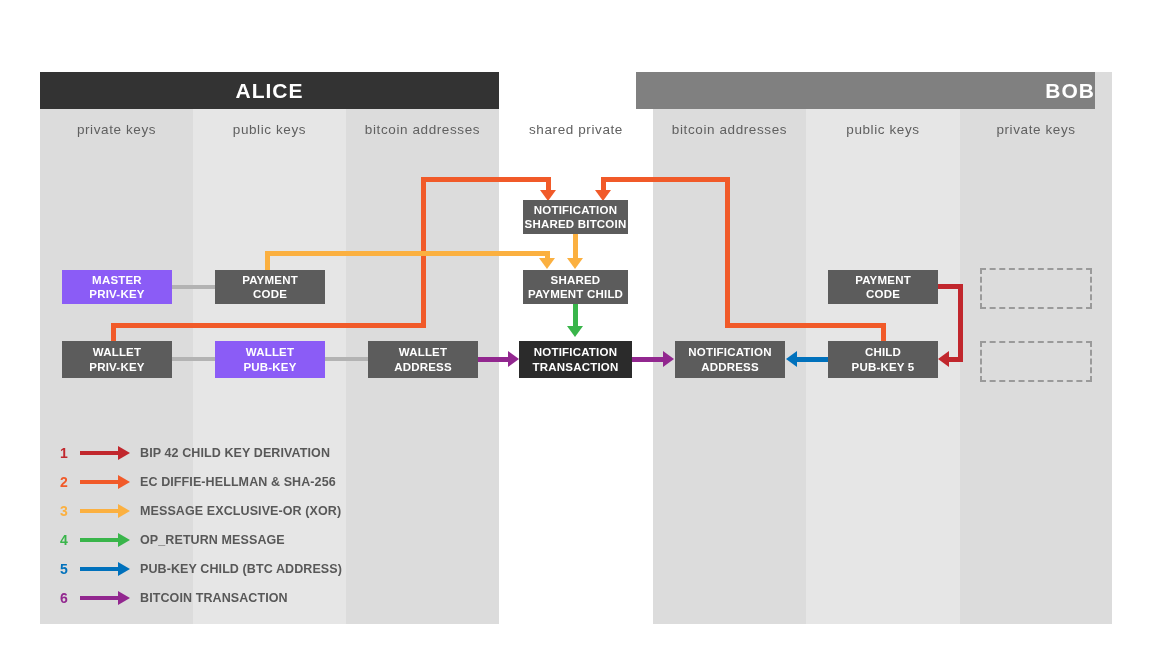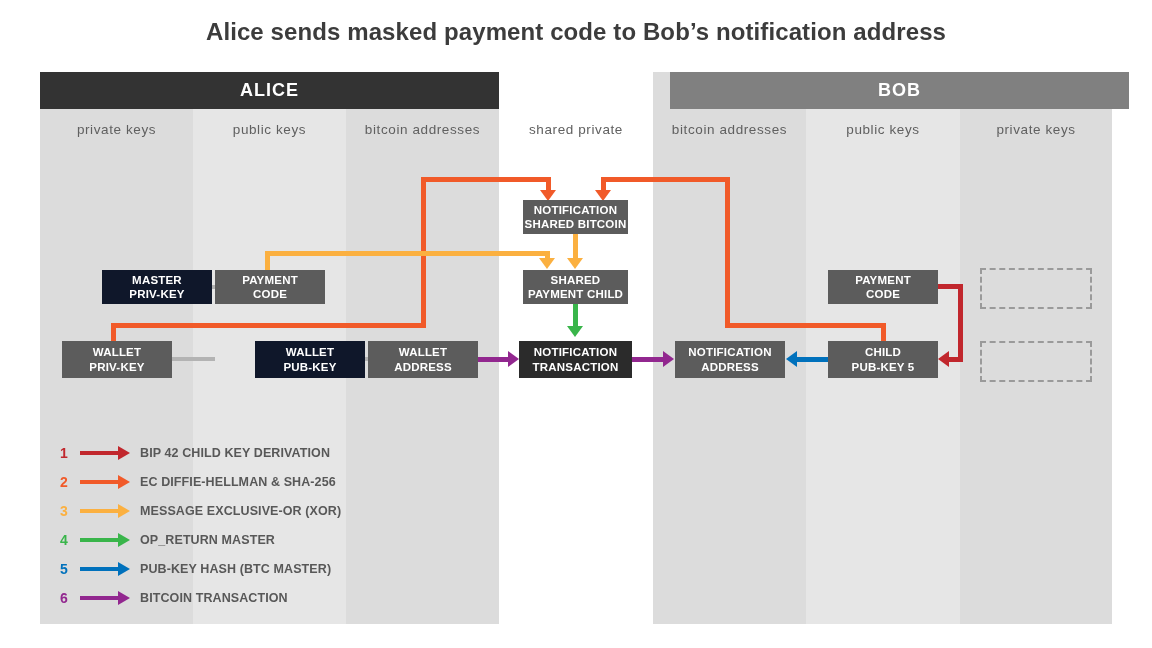--- a/index.html
+++ b/index.html
@@ -11,21 +11,21 @@
     position:absolute;left:0;top:18px;width:1152px;text-align:center;
     font-size:24px;font-weight:bold;color:#3c3c3c;letter-spacing:0.1px;
   }
 
   
   .colband{position:absolute;top:72px;height:552px;}
 
   
   .partybar{
     position:absolute;top:72px;height:37px;
-    color:#ffffff;font-size:18px;font-weight:bold;
+    color:#ffffff;font-size:21px;font-weight:bold;
     display:flex;align-items:center;justify-content:center;letter-spacing:1px;
   }
   .partybar.alice{background:#333333;}
   .partybar.bob{background:#808080;}
 
   
   .colcap{
     position:absolute;top:112px;height:34px;
     display:flex;align-items:center;justify-content:center;
     font-size:13.5px;color:#606060;letter-spacing:0.6px;
@@ -34,21 +34,21 @@
   
   .node{
     position:absolute;display:flex;flex-direction:column;
     align-items:center;justify-content:center;
     color:#ffffff;font-size:11.5px;font-weight:bold;
     line-height:1.22;text-align:center;letter-spacing:0.2px;z-index:6;
   }
   .node .l2{display:block;}
   .node.dark{background:#5c5c5c;}
   .node.darkest{background:#2b2b2b;}
-  .node.light{background:#0f172a;margin-left:40px;}
+  .node.light{background:#8b5cf6;}
   .node.dashed{background:transparent;border:2px dashed #9a9a9a;}
 
   
   .seg{position:absolute;z-index:4;}
   .arrow{position:absolute;width:0;height:0;z-index:5;}
   .ar-down{border-left:8px solid transparent;border-right:8px solid transparent;}
   .ar-left{border-top:8px solid transparent;border-bottom:8px solid transparent;}
   .ar-right{border-top:8px solid transparent;border-bottom:8px solid transparent;}
 
   
@@ -59,34 +59,33 @@
   .lline i{position:absolute;left:0;top:5px;width:38px;height:4px;display:block;}
   .lline b{position:absolute;right:0;top:0;width:0;height:0;
     border-top:7px solid transparent;border-bottom:7px solid transparent;}
   .ltext{font-size:12.5px;font-weight:bold;color:#585858;letter-spacing:0.1px;white-space:nowrap;}
 </style>
 </head>
 <body>
 
 <div id="stage">
 
-  <div class="title">Alice sends masked payment code to Bob’s notification address</div>
 
   <div class="colband" style="left:40px;width:153px;background:#dcdcdc;"></div>
   <div class="colband" style="left:193px;width:153px;background:#e6e6e6;"></div>
   <div class="colband" style="left:346px;width:153px;background:#dcdcdc;"></div>
   <div class="colband" style="left:499px;width:154px;background:#ffffff;"></div>
   <div class="colband" style="left:653px;width:153px;background:#dcdcdc;"></div>
   <div class="colband" style="left:806px;width:154px;background:#e6e6e6;"></div>
   <div class="colband" style="left:960px;width:152px;background:#dcdcdc;"></div>
 
   <div class="partybar alice" style="left:40px;width:459px;">
     <span>ALICE</span>
   </div>
-  <div class="partybar bob" style="left:670px;width:459px;">
+  <div class="partybar bob" style="left:636px;width:459px;justify-content:flex-end;">
     <span>BOB</span>
   </div>
 
   <div class="colcap" style="left:40px;width:153px;">
       <span>private keys</span>
     </div>
   <div class="colcap" style="left:193px;width:153px;">
       <span>public keys</span>
     </div>
   <div class="colcap" style="left:346px;width:153px;">
@@ -223,30 +222,30 @@
         </span>
       <span class="ltext">MESSAGE EXCLUSIVE-OR (XOR)</span>
     </div>
 
     <div class="lrow">
       <span class="lnum" style="color:#39b54a;">4</span>
       <span class="lline">
           <i style="background:#39b54a;"></i>
           <b style="border-left:12px solid #39b54a;"></b>
         </span>
-      <span class="ltext">OP_RETURN MASTER</span>
+      <span class="ltext">OP_RETURN MESSAGE</span>
     </div>
 
     <div class="lrow">
       <span class="lnum" style="color:#0071bc;">5</span>
       <span class="lline">
           <i style="background:#0071bc;"></i>
           <b style="border-left:12px solid #0071bc;"></b>
         </span>
-      <span class="ltext">PUB-KEY HASH (BTC MASTER)</span>
+      <span class="ltext">PUB-KEY CHILD (BTC ADDRESS)</span>
     </div>
 
     <div class="lrow">
       <span class="lnum" style="color:#92278f;">6</span>
       <span class="lline">
           <i style="background:#92278f;"></i>
           <b style="border-left:12px solid #92278f;"></b>
         </span>
       <span class="ltext">BITCOIN TRANSACTION</span>
     </div>

